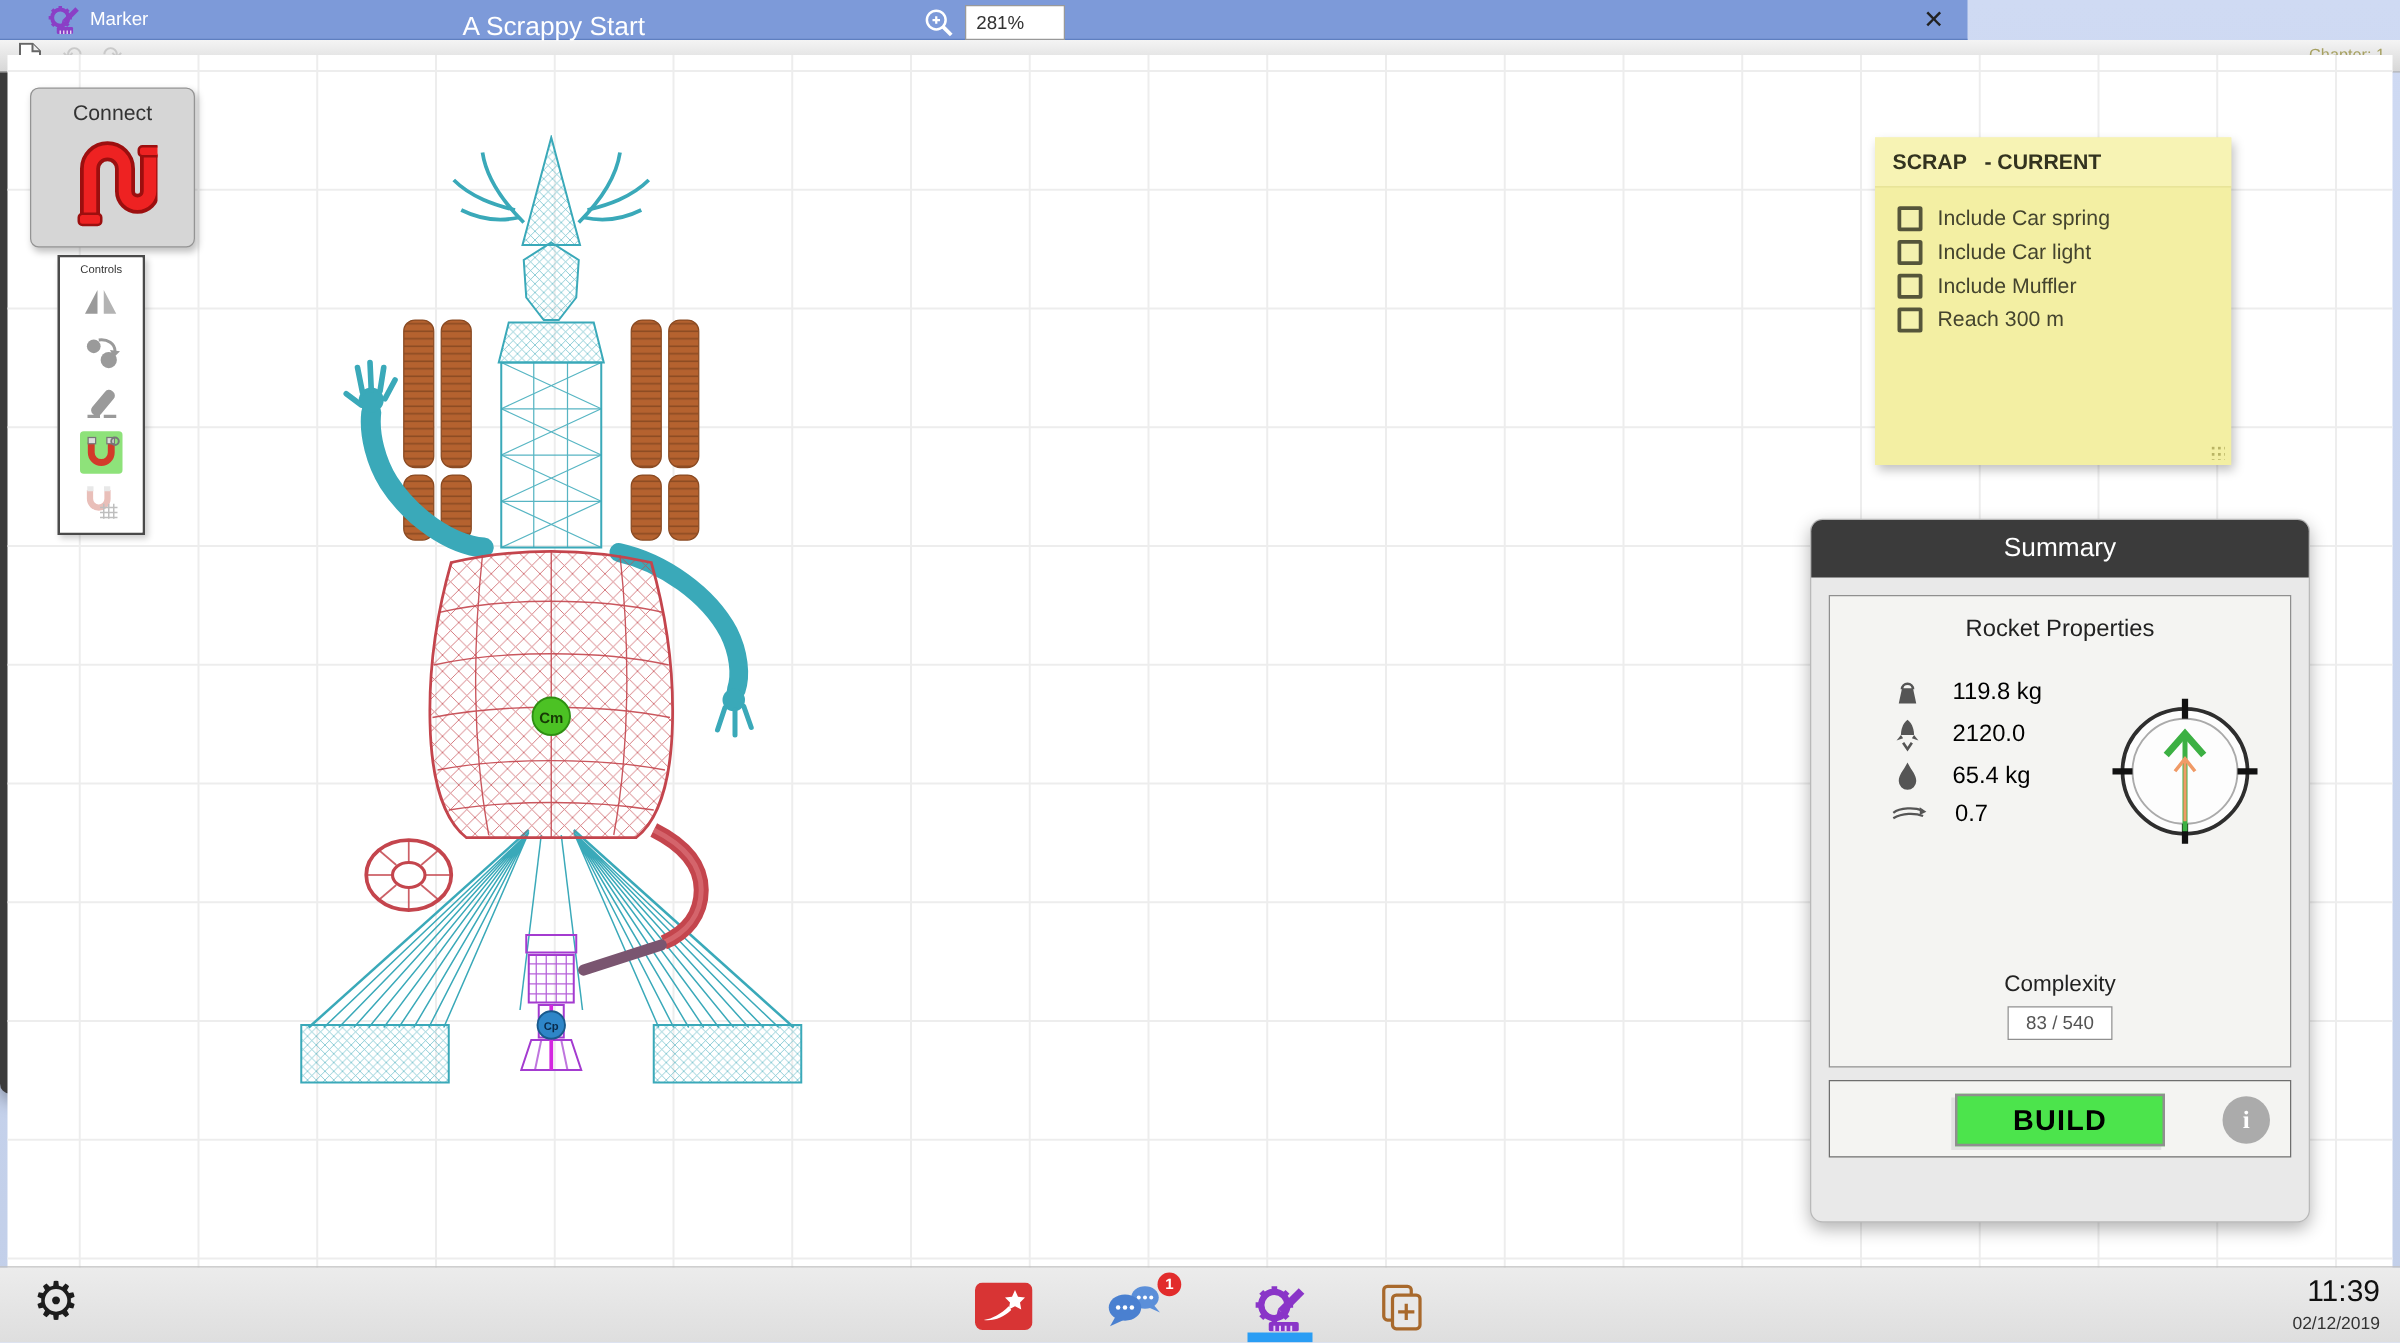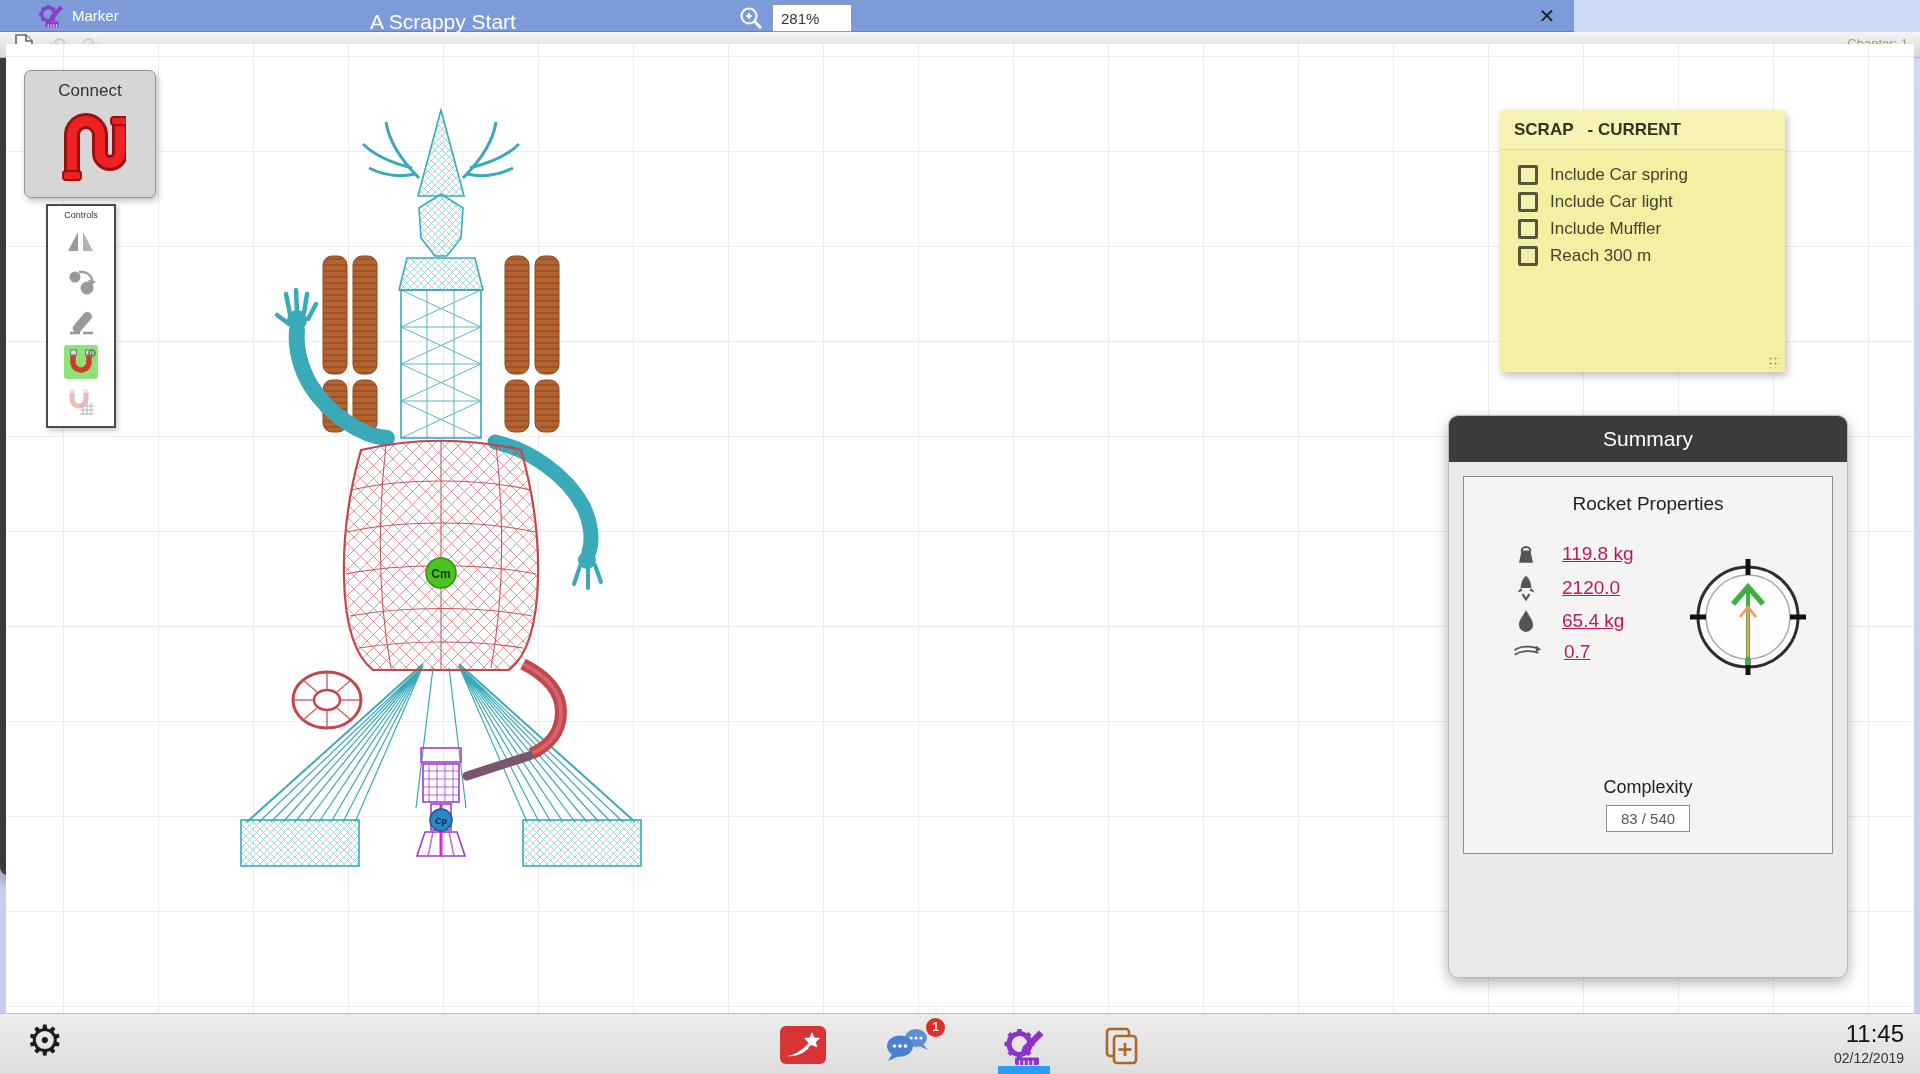--- a/index.html
+++ b/index.html
@@ -78,21 +78,21 @@
   .note-item span { margin-left:12px; font-size:17px; color:#44442e; }
   .note-grip { position:absolute; right:5px; bottom:4px; width:12px; height:12px;
                background-image:radial-gradient(#b9b464 1.2px, transparent 1.3px); background-size:5px 5px; }
 
   
   #summary { left:1448px; top:415px; width:400px; height:563px; }
   #summary .panel-header { height:46px; font-size:21px; line-height:46px; }
   .sum-card { position:absolute; left:14px; right:14px; top:60px; height:378px; background:#f4f4f2; border:1px solid #8f8f8f; }
   .sum-subtitle { text-align:center; font-size:19px; color:#222; margin-top:16px; }
   .stat-row { position:absolute; left:48px; display:flex; align-items:center; }
-  .stat-row .v { font-size:19px; color:#be185d; margin-left:22px;text-decoration:underline; }
+  .stat-row .v { font-size:19px; color:#000000; margin-left:22px; }
   .gauge { position:absolute; right:22px; top:78px; }
   .cx-label { position:absolute; left:0; right:0; top:300px; text-align:center; font-size:18px; color:#222; }
   .cx-input { position:absolute; left:50%; transform:translateX(-50%); top:328px; width:84px; height:27px; border:1px solid #8f8f8f; background:#fff; text-align:center; font-size:15px; color:#555; font-family:"Liberation Sans",sans-serif; }
   .build-strip { position:absolute; left:14px; right:14px; top:448px; height:62px; background:#f4f4f2; border:1px solid #6e6e6e; }
   .build-btn { position:absolute; left:50%; transform:translateX(-50%); top:10px; width:168px; height:42px; background:#4ce44c; border:2px solid #8f8f8f; box-shadow:-3px 3px 0 #e2e2e2; color:#000; font-weight:800; font-size:23px; letter-spacing:1px; text-align:center; line-height:38px; font-family:"Liberation Sans",sans-serif; }
   .info-btn { position:absolute; right:16px; top:12px; width:38px; height:38px; border-radius:50%; background:#ababab; color:#fff; font-weight:bold; font-size:20px; text-align:center; line-height:38px; font-family:"Liberation Serif",serif; }
 
   
   .taskbar { position:absolute; left:0; top:1013px; width:1920px; height:61px; background:linear-gradient(#ececec,#dedede); border-top:1px solid #c0c0c0; }
   .tb-gear { position:absolute; left:26px; top:2px; font-size:42px; color:#1c1c1c; }
@@ -568,20 +568,24 @@
         </g>
         <line x1="62" y1="110" x2="62" y2="34" stroke="#3cb043" stroke-width="4"></line>
         <polyline points="47,49 62,32 77,49" fill="none" stroke="#3cb043" stroke-width="5.5"></polyline>
         <line x1="62" y1="102" x2="62" y2="54" stroke="#f09a66" stroke-width="2.5"></line>
         <polyline points="54,62 62,52 70,62" fill="none" stroke="#f09a66" stroke-width="2.8"></polyline>
       </svg>
 
       <div class="cx-label">Complexity</div>
       <input class="cx-input" readonly="" value="83 / 540" style="">
     </div>
+    <div class="build-strip">
+      <div class="build-btn">BUILD</div>
+      <div class="info-btn">i</div>
+    </div>
   </div>
 
   <div class="taskbar">
     <span class="tb-gear">⚙</span>
 
     <svg class="task-icon" style="left:780px;" width="46" height="38" viewBox="0 0 46 38">
       <rect x="0" y="0" width="46" height="38" rx="6" fill="#d83434"></rect>
       <polygon points="32,6 34.4,11.4 40,12 36,16 37,21.6 32,19 27,21.6 28,16 24,12 29.6,11.4" fill="#fff"></polygon>
       <path d="M7,30 C14,29 21,25 27,19 L29,22 C23,28 15,31 7,30 Z" fill="#fff"></path>
     </svg>
@@ -629,18 +633,18 @@
     <div class="active-bar"></div>
 
     <svg class="task-icon" style="left:1103px;" width="38" height="40" viewBox="0 0 38 40">
       <rect x="4" y="3" width="22" height="27" rx="3" fill="none" stroke="#a8692c" stroke-width="2.6"></rect>
       <rect x="11" y="10" width="22" height="27" rx="3" fill="#e8e8e8" stroke="#a8692c" stroke-width="2.6"></rect>
       <line x1="22" y1="17" x2="22" y2="30" stroke="#a8692c" stroke-width="2.6"></line>
       <line x1="15.5" y1="23.5" x2="28.5" y2="23.5" stroke="#a8692c" stroke-width="2.6"></line>
     </svg>
 
     <div class="clock">
-      <div class="t">11:45</div>
+      <div class="t">11:39</div>
       <div class="d">02/12/2019</div>
     </div>
   </div>
 
 </div>
 
 </body></html>

